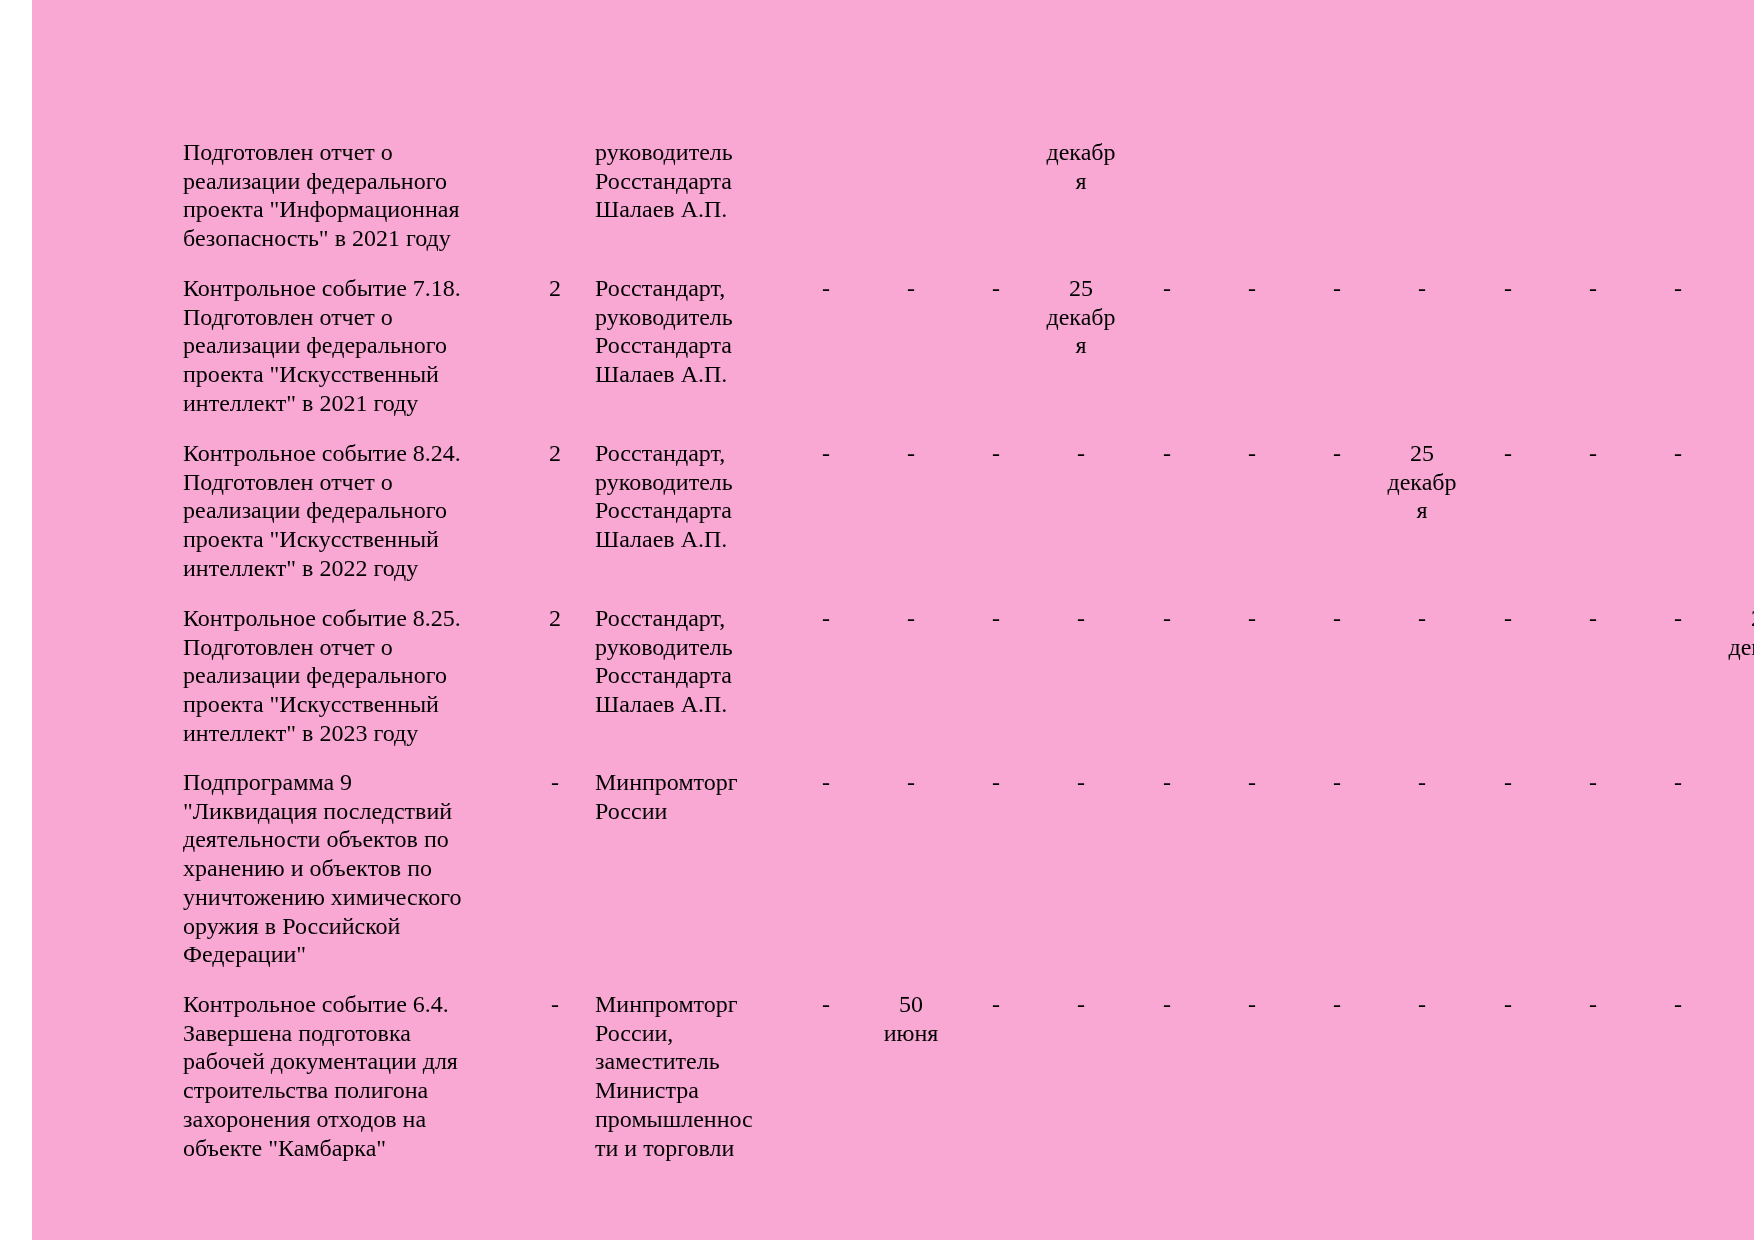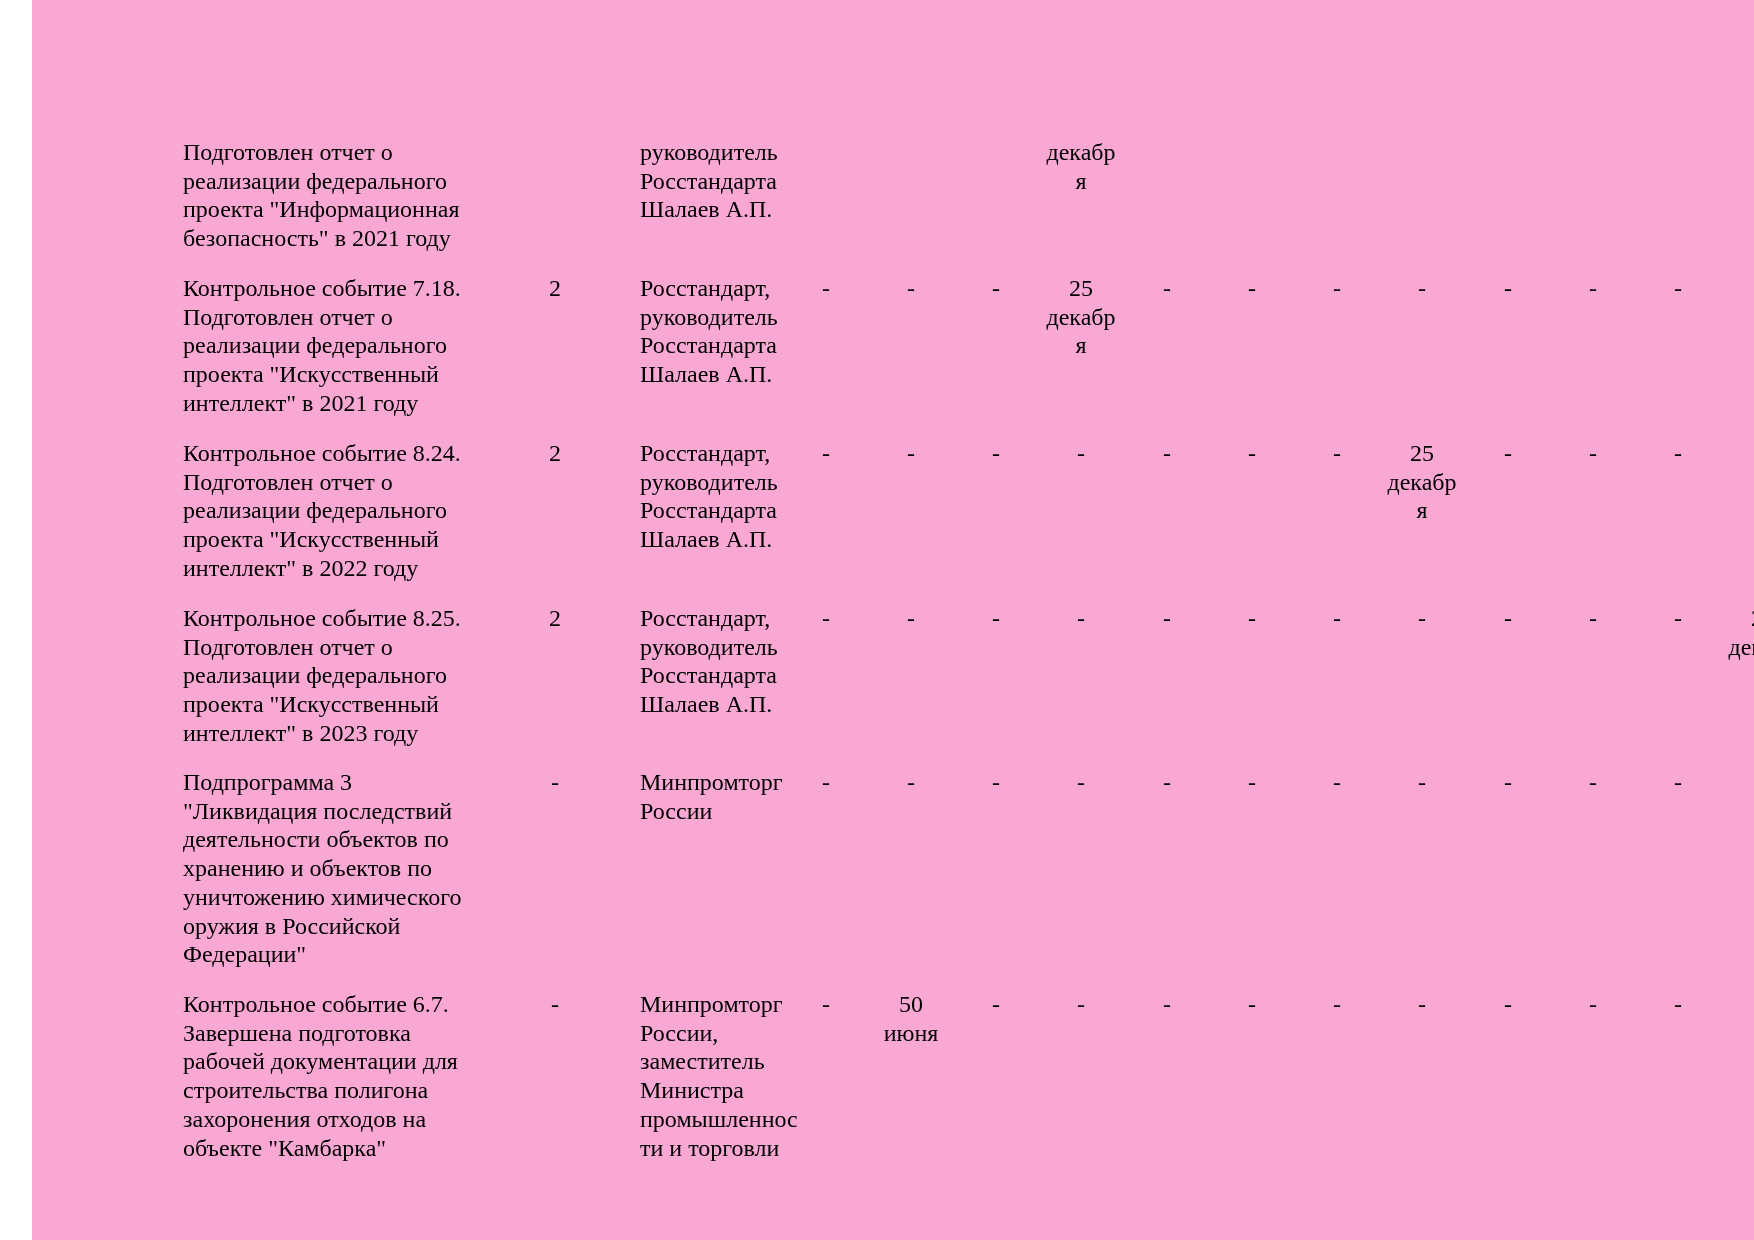--- a/index.html
+++ b/index.html
@@ -3,21 +3,21 @@
 <meta charset="utf-8">
 <style>
   html, body { margin: 0; padding: 0; background: #ffffff; }
   body { width: 1754px; height: 1240px; position: relative; overflow: hidden;
          font-family: "Liberation Serif", "DejaVu Serif", serif; color: #000; }
   .page { position: absolute; left: 0; top: 0; width: 1754px; height: 1240px; background: #f9a8d4; margin-left: 32px; }
   .row { position: absolute; left: 0; width: 1754px; }
   .cell { position: absolute; top: 0; font-size: 24px; line-height: 28.7px; white-space: pre-line; }
   .name { left: 151px; width: 300px; }
   .num { left: 503px; width: 40px; text-align: center; }
-  .resp { left: 608px; width: 180px; }
+  .resp { left: 563px; width: 180px; }
   .date { width: 90px; text-align: center; }
 </style>
 </head>
 <body>
 
 <div class="page">
 
   <div class="row" style="top:138px;">
     <div class="cell name">Подготовлен отчет о
 реализации федерального
@@ -117,21 +117,21 @@
     <div class="cell date" style="left:1345px;">-</div>
     <div class="cell date" style="left:1431px;">-</div>
     <div class="cell date" style="left:1516px;">-</div>
     <div class="cell date" style="left:1601px;">-</div>
     <div class="cell date" style="left:1686px;">25
 декабр
 я</div>
   </div>
 
   <div class="row" style="top:768px;">
-    <div class="cell name">Подпрограмма 3
+    <div class="cell name">Подпрограмма 9
 "Ликвидация последствий
 деятельности объектов по
 хранению и объектов по
 уничтожению химического
 оружия в Российской
 Федерации"</div>
     <div class="cell num">-</div>
     <div class="cell resp">Минпромторг
 России</div>
     <div class="cell date" style="left:749px;">-</div>
@@ -142,21 +142,21 @@
     <div class="cell date" style="left:1175px;">-</div>
     <div class="cell date" style="left:1260px;">-</div>
     <div class="cell date" style="left:1345px;">-</div>
     <div class="cell date" style="left:1431px;">-</div>
     <div class="cell date" style="left:1516px;">-</div>
     <div class="cell date" style="left:1601px;">-</div>
     <div class="cell date" style="left:1686px;">-</div>
   </div>
 
   <div class="row" style="top:990px;">
-    <div class="cell name">Контрольное событие 6.7.
+    <div class="cell name">Контрольное событие 6.4.
 Завершена подготовка
 рабочей документации для
 строительства полигона
 захоронения отходов на
 объекте "Камбарка"</div>
     <div class="cell num">-</div>
     <div class="cell resp">Минпромторг
 России,
 заместитель
 Министра

